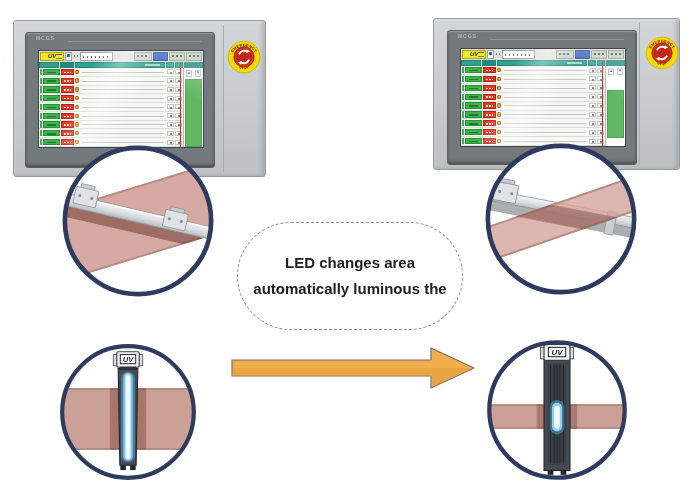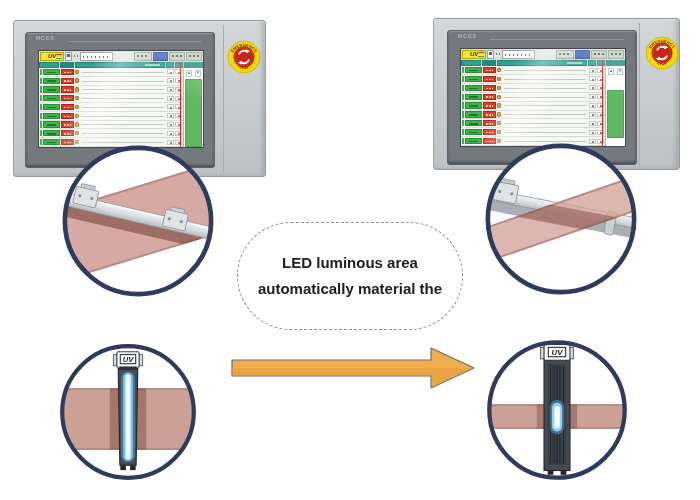--- a/index.html
+++ b/index.html
@@ -686,22 +686,22 @@
         </g>
         <g clip-path="url(#trBand)">
           <rect x="-45" y="42" width="190" height="12" transform="rotate(11 50 50)" fill="#70392F" opacity=".4"></rect>
         </g>
       </g>
       <circle cx="50" cy="50" r="47.5" fill="none" stroke="var(--navy)" stroke-width="3"></circle>
     </svg>
   </div>
 
   <div class="callout">
-    <div>LED luminous area</div>
-    <div>automatically material the</div>
+    <div>LED changes area</div>
+    <div>automatically luminous the</div>
   </div>
 
   <svg class="arrow" viewBox="0 0 250 56">
     <polygon points="4,20 203,20 203,8 246,28 203,48 203,36 4,36" fill="var(--arrow)" stroke="#6E6E6E" stroke-width="1.2" stroke-linejoin="round"></polygon>
     <polygon points="203,28 246,28 203,48 203,36 4,36 4,28" fill="#E09B37" opacity=".45"></polygon>
   </svg>
 
   <div class="mag mag-bl">
     <svg viewBox="0 0 100 100">
       <defs>

